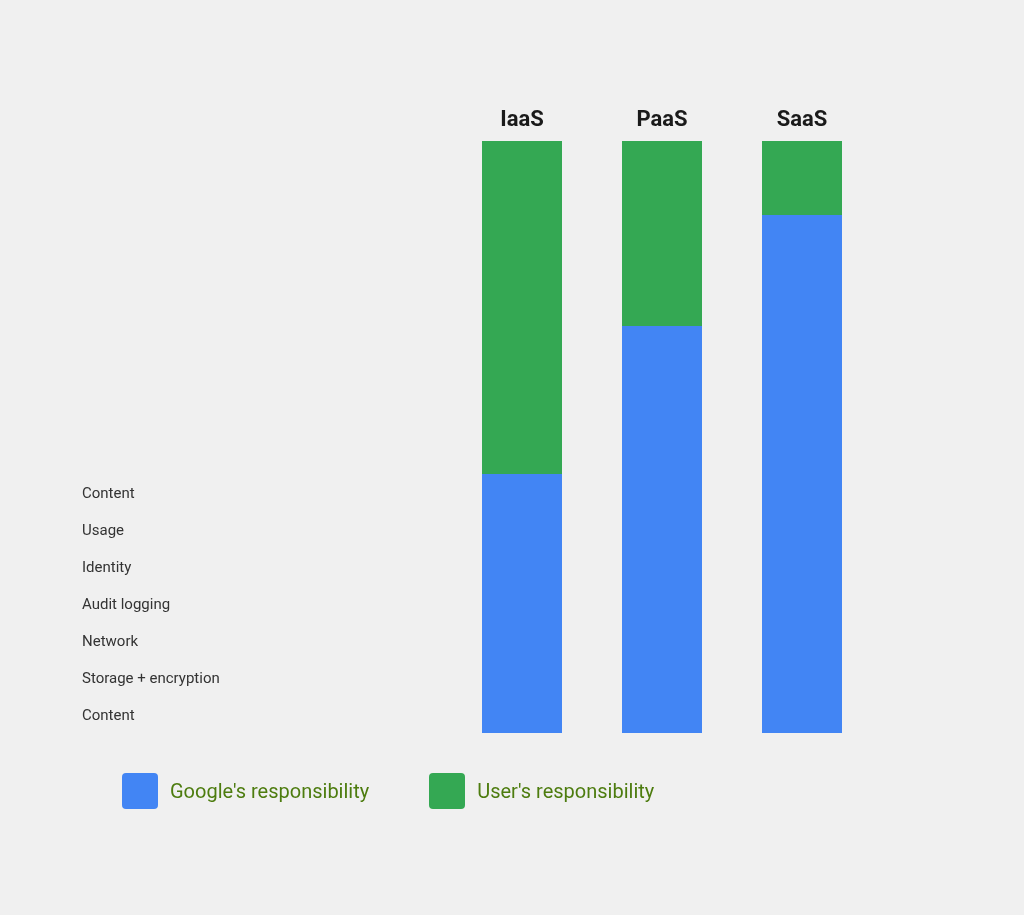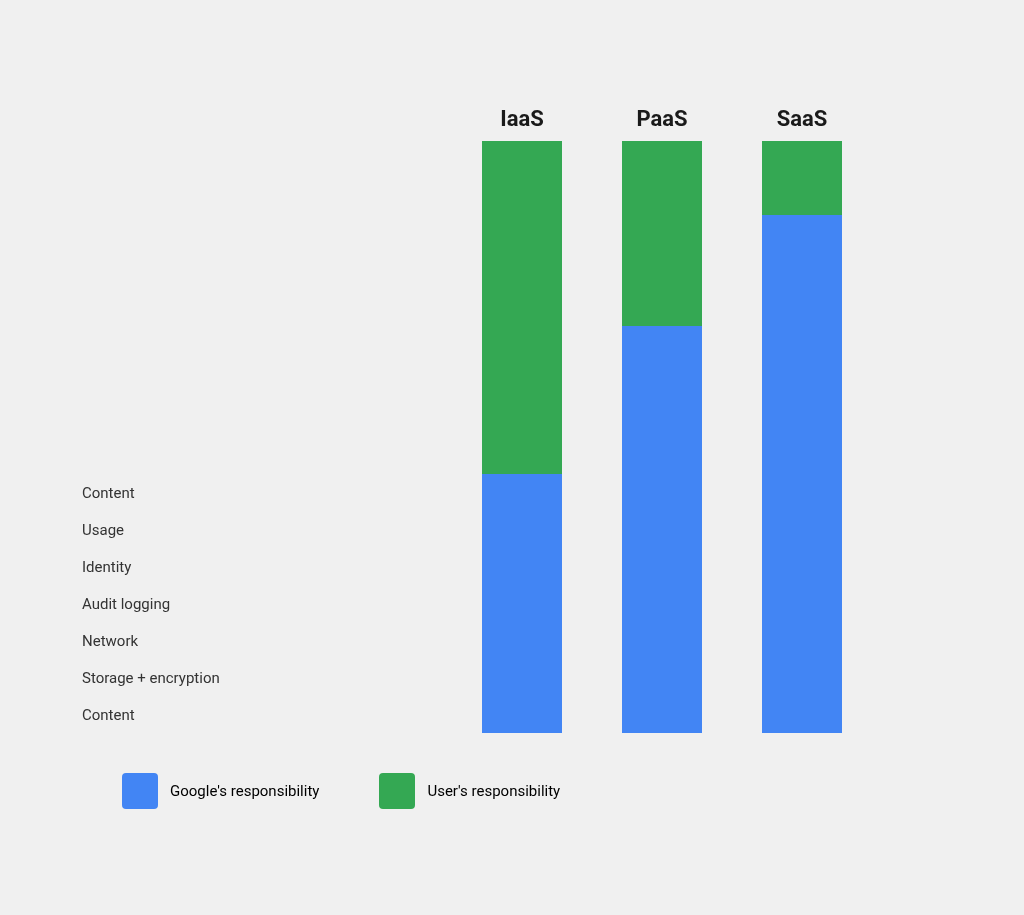--- a/index.html
+++ b/index.html
@@ -89,22 +89,22 @@
       display: flex;
       align-items: center;
       gap: 60px;
       margin-top: 40px;
       padding-left: 40px;
     }
     .legend-item {
       display: flex;
       align-items: center;
       gap: 12px;
-      font-size: 15px;
-      color: #000000;
+      font-size: 20px;
+      color: #4d7c0f;
     }
     .legend-box {
       width: 36px;
       height: 36px;
       border-radius: 4px;
       flex-shrink: 0;
     }
   </style>
 </head>
 <body>

